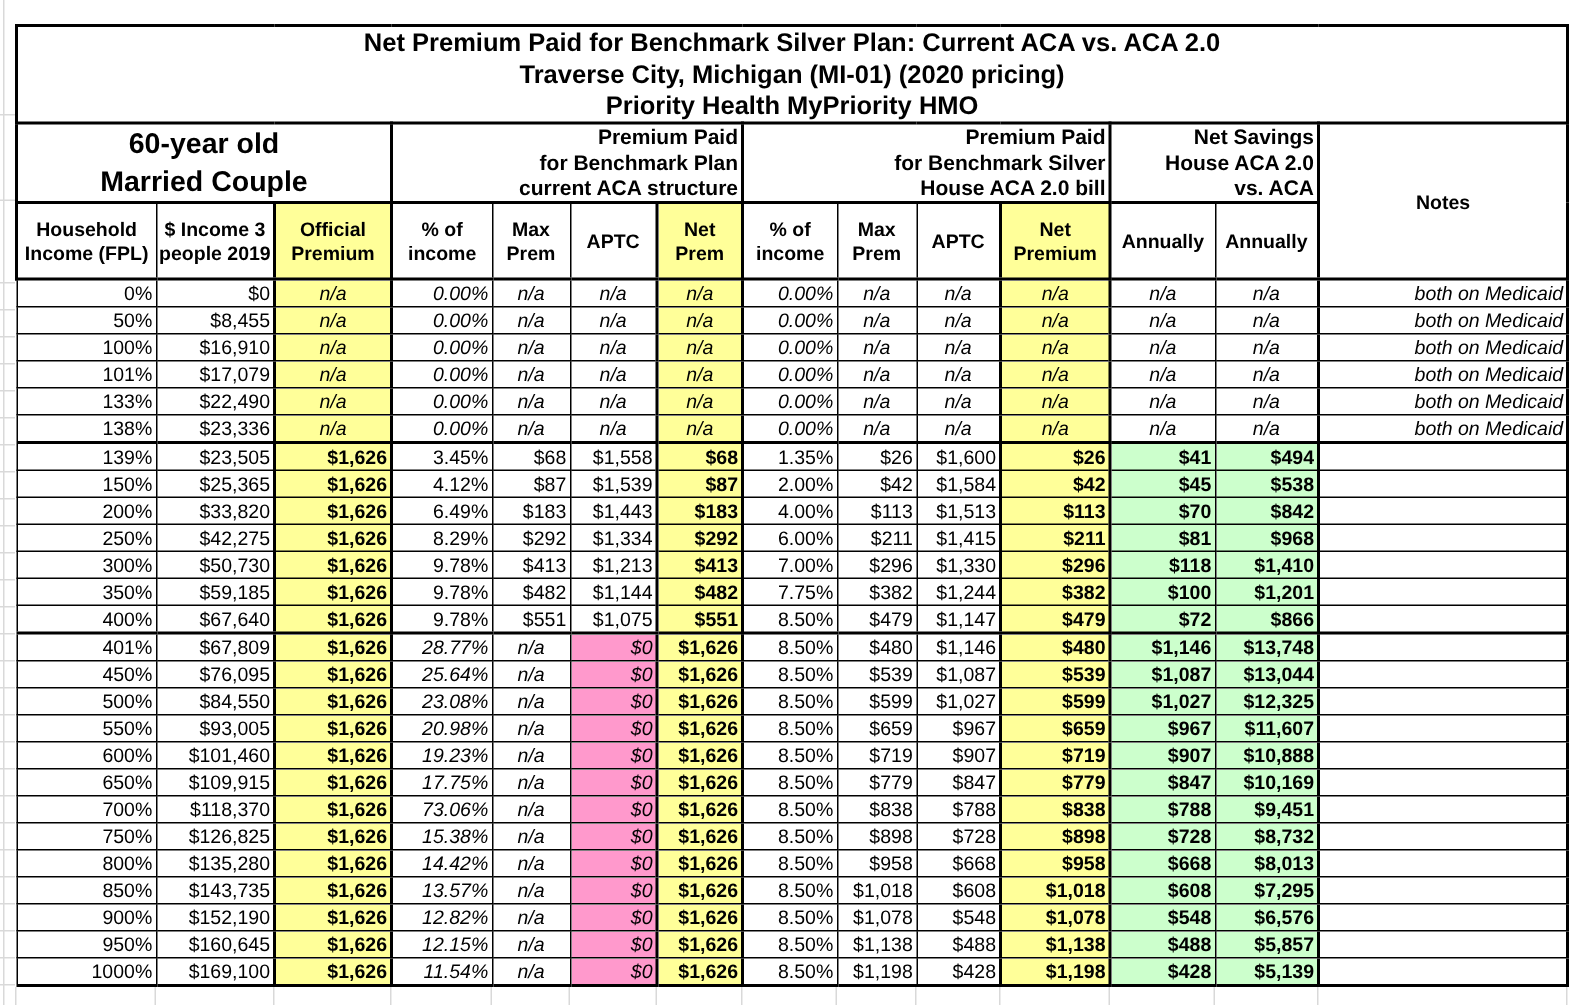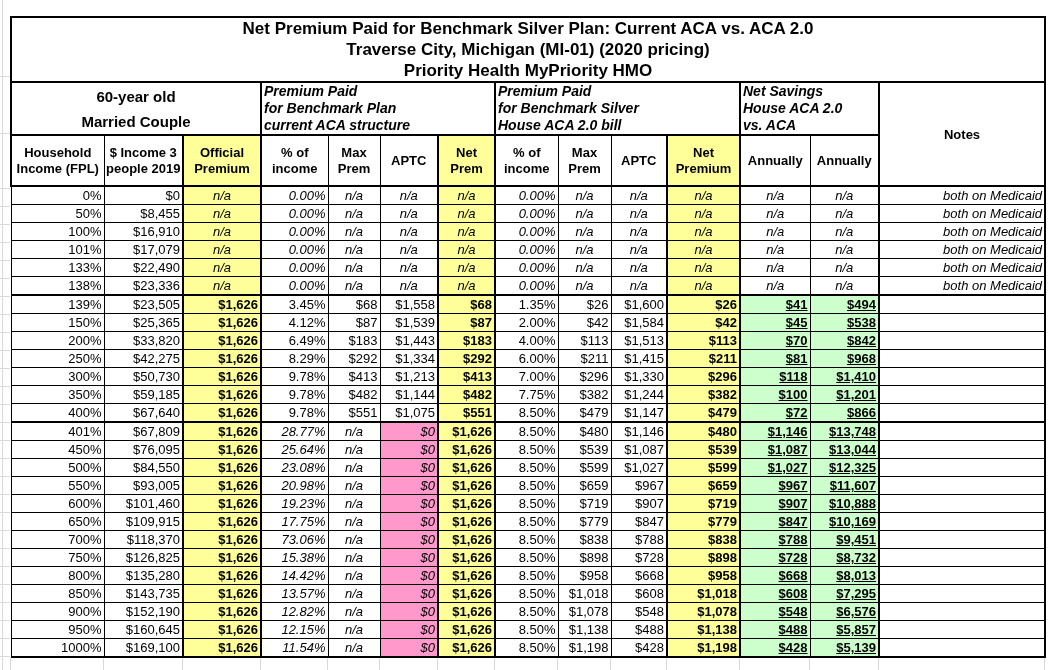--- a/index.html
+++ b/index.html
@@ -22,40 +22,40 @@
   }
   
   .bl2{border-left:2px solid #000 !important;}
   .br2{border-right:2px solid #000 !important;}
   .bt2{border-top:2px solid #000 !important;}
   .bb2{border-bottom:2px solid #000 !important;}
   
   td.title-cell{height:62px;text-align:center;}
   .title-line{font-weight:bold;font-size:17px;line-height:21px;white-space:nowrap;}
   td.orange-cell{background:var(--header-orange,#F9CBA3);text-align:center;height:53px;}
-  td.orange-cell div{font-weight:bold;font-size:15px;line-height:25px;}
-  td.group-cell{text-align:left;height:53px;font-style:italic;}
+  td.orange-cell div{font-weight:bold;font-size:19px;line-height:25px;}
+  td.group-cell{text-align:right;height:53px;}
   td.group-cell div{font-weight:bold;font-size:14px;line-height:17px;}
   td.notes-header{text-align:center;font-weight:bold;font-size:14px;border-radius:16px;}
   tr.colhead-row td{
     height:51px;text-align:center;font-weight:bold;font-size:13px;
     line-height:16px;white-space:normal;padding:0 1px;
   }
   
   tbody td{height:17px;line-height:17px;white-space:nowrap;}
   .right{text-align:right;}
   .p4{padding-right:4px;}
   .p6{padding-right:6px;}
   .p8{padding-right:8px;}
   .p10{padding-right:10px;}
   .p12{padding-right:12px;}
   .bold{font-weight:bold;}
   .italic{font-style:italic;}
   .yellow{background:var(--highlight-yellow,#FFFF99) !important;}
-  .green{background:var(--savings-green,#CCFFCC) !important;text-decoration:underline;}
+  .green{background:var(--savings-green,#CCFFCC) !important;}
   .pink{background:var(--highlight-pink,#FF99CC) !important;}
   .na{text-align:center;font-style:italic;color:#1a1a1a;}
 </style>
 </head>
 <body>
 
 <div id="gridlines">
     <div class="gridline" style="left: 2px; top: 0px; width: 1px; height: 670px;"></div>
     <div class="gridline" style="left: 0px; top: 76px; width: 10px; height: 1px;"></div>
     <div class="gridline" style="left: 0px; top: 133px; width: 10px; height: 1px;"></div>

